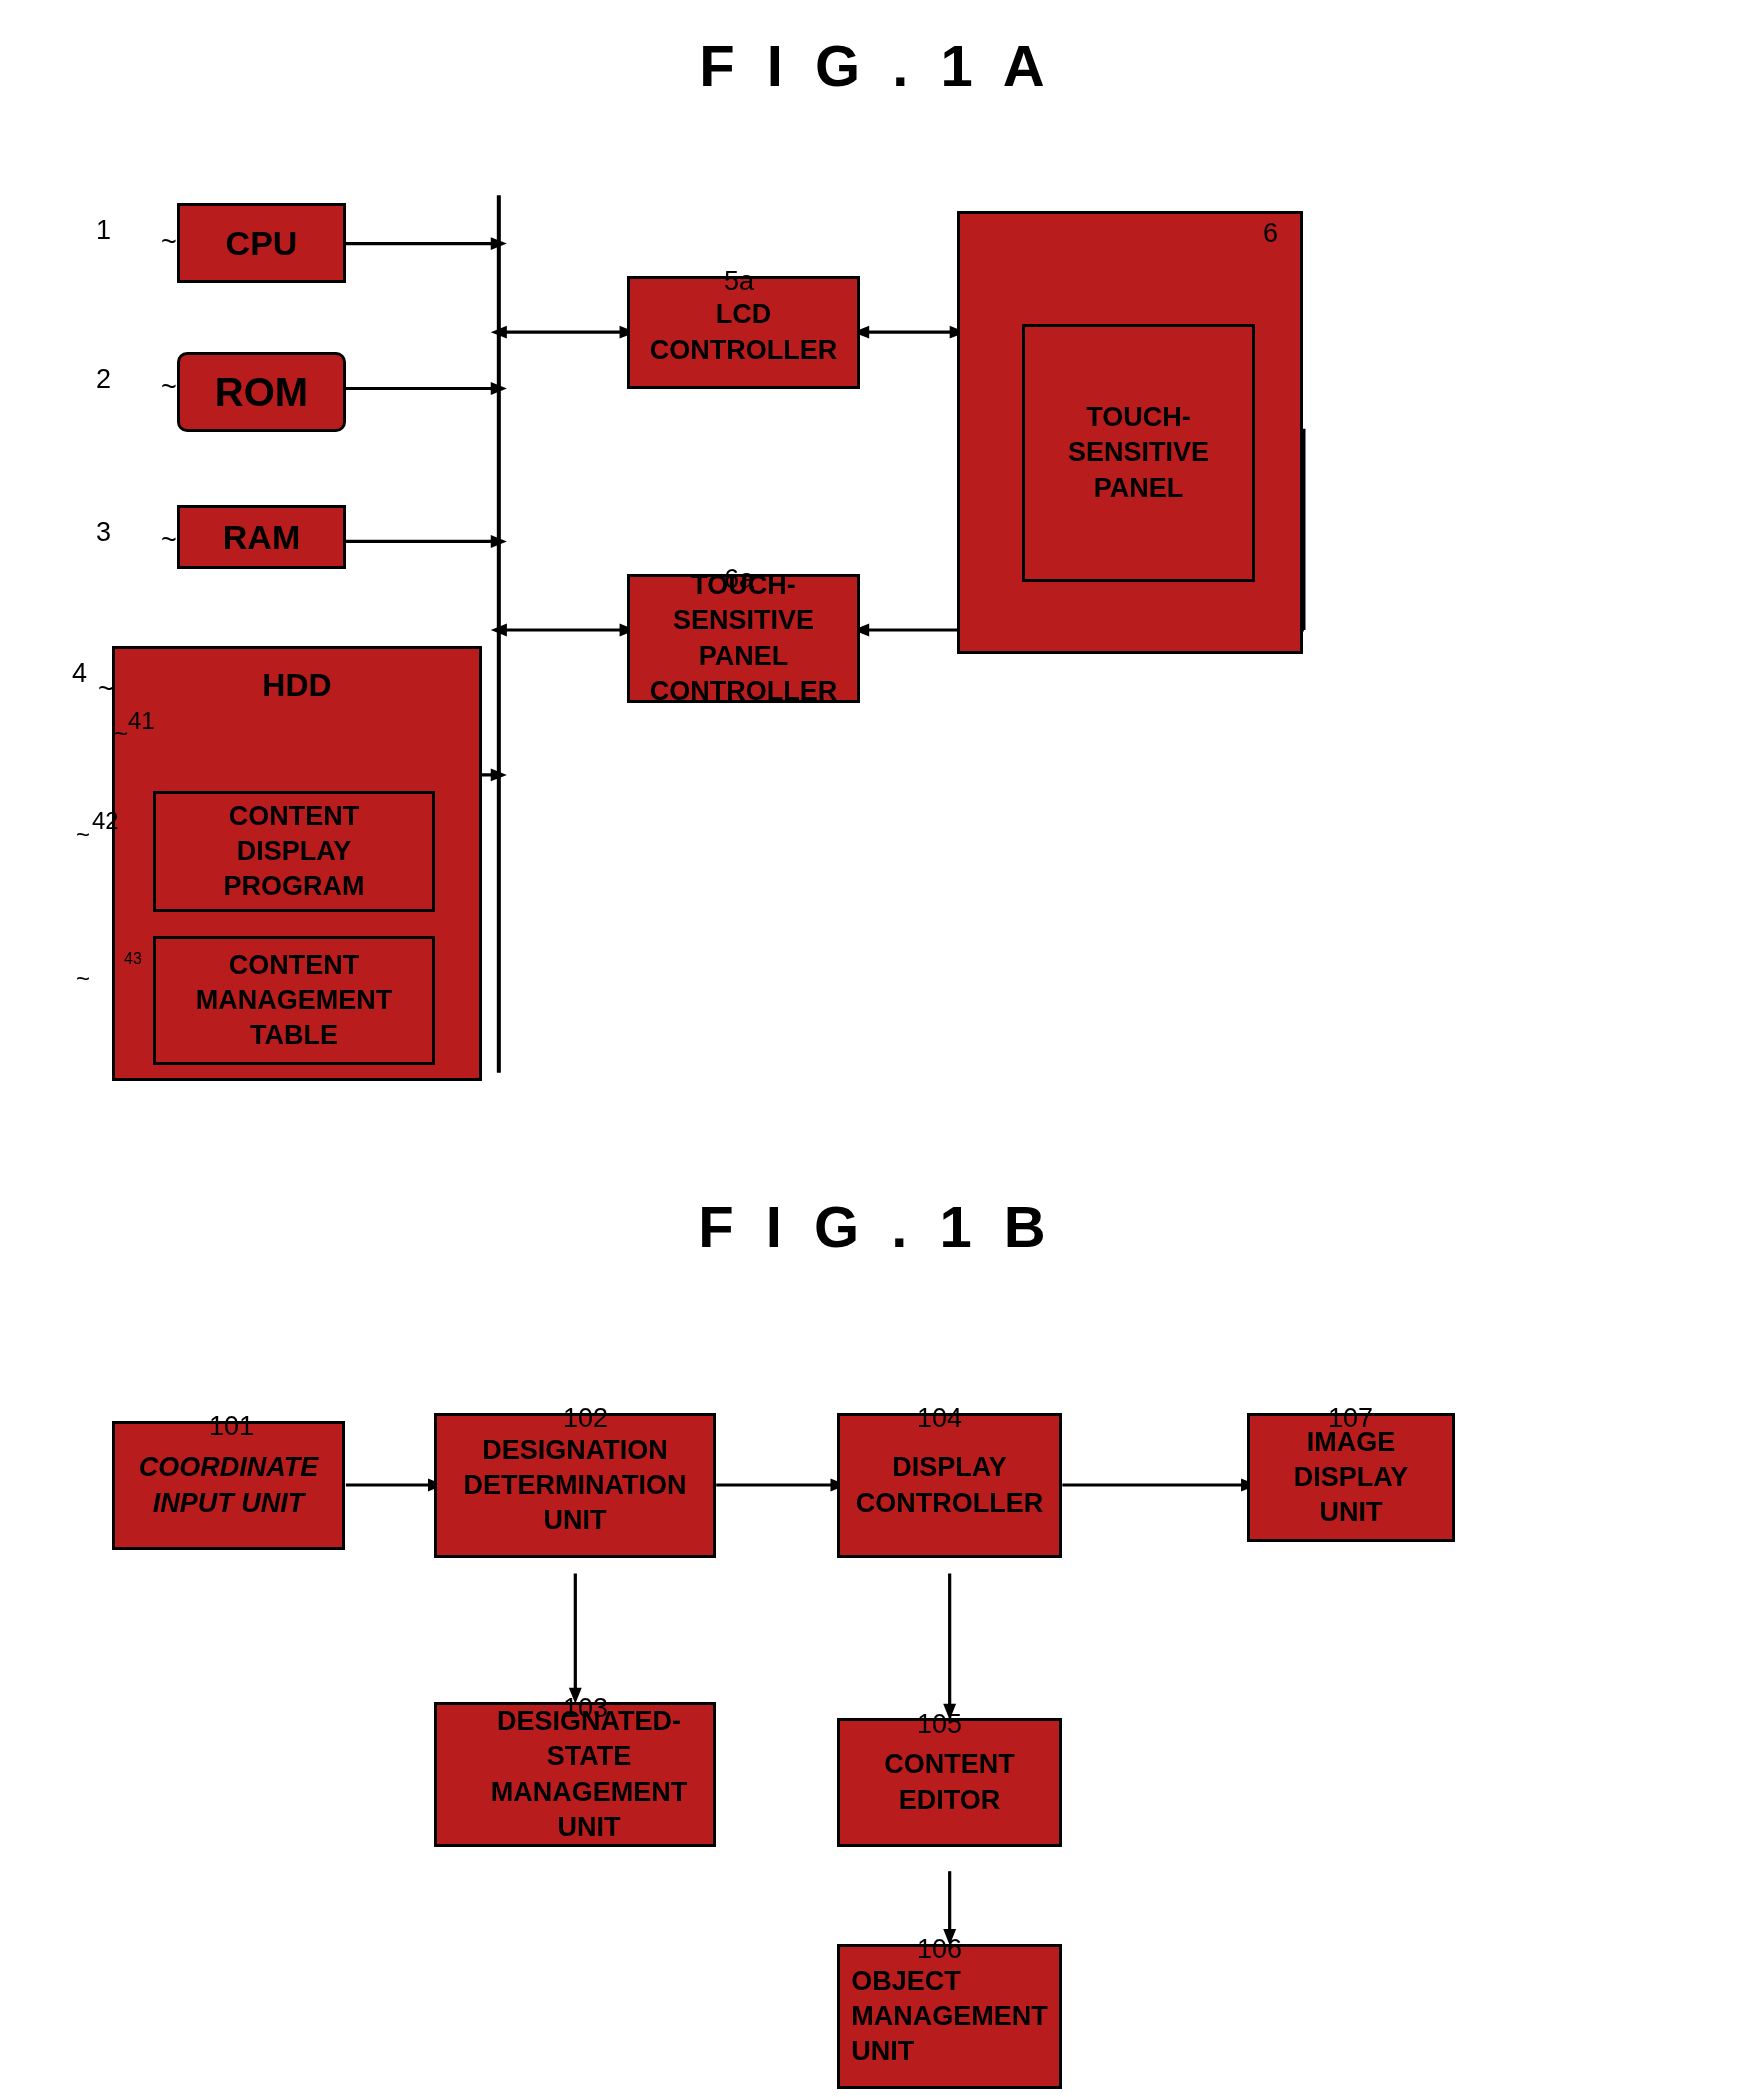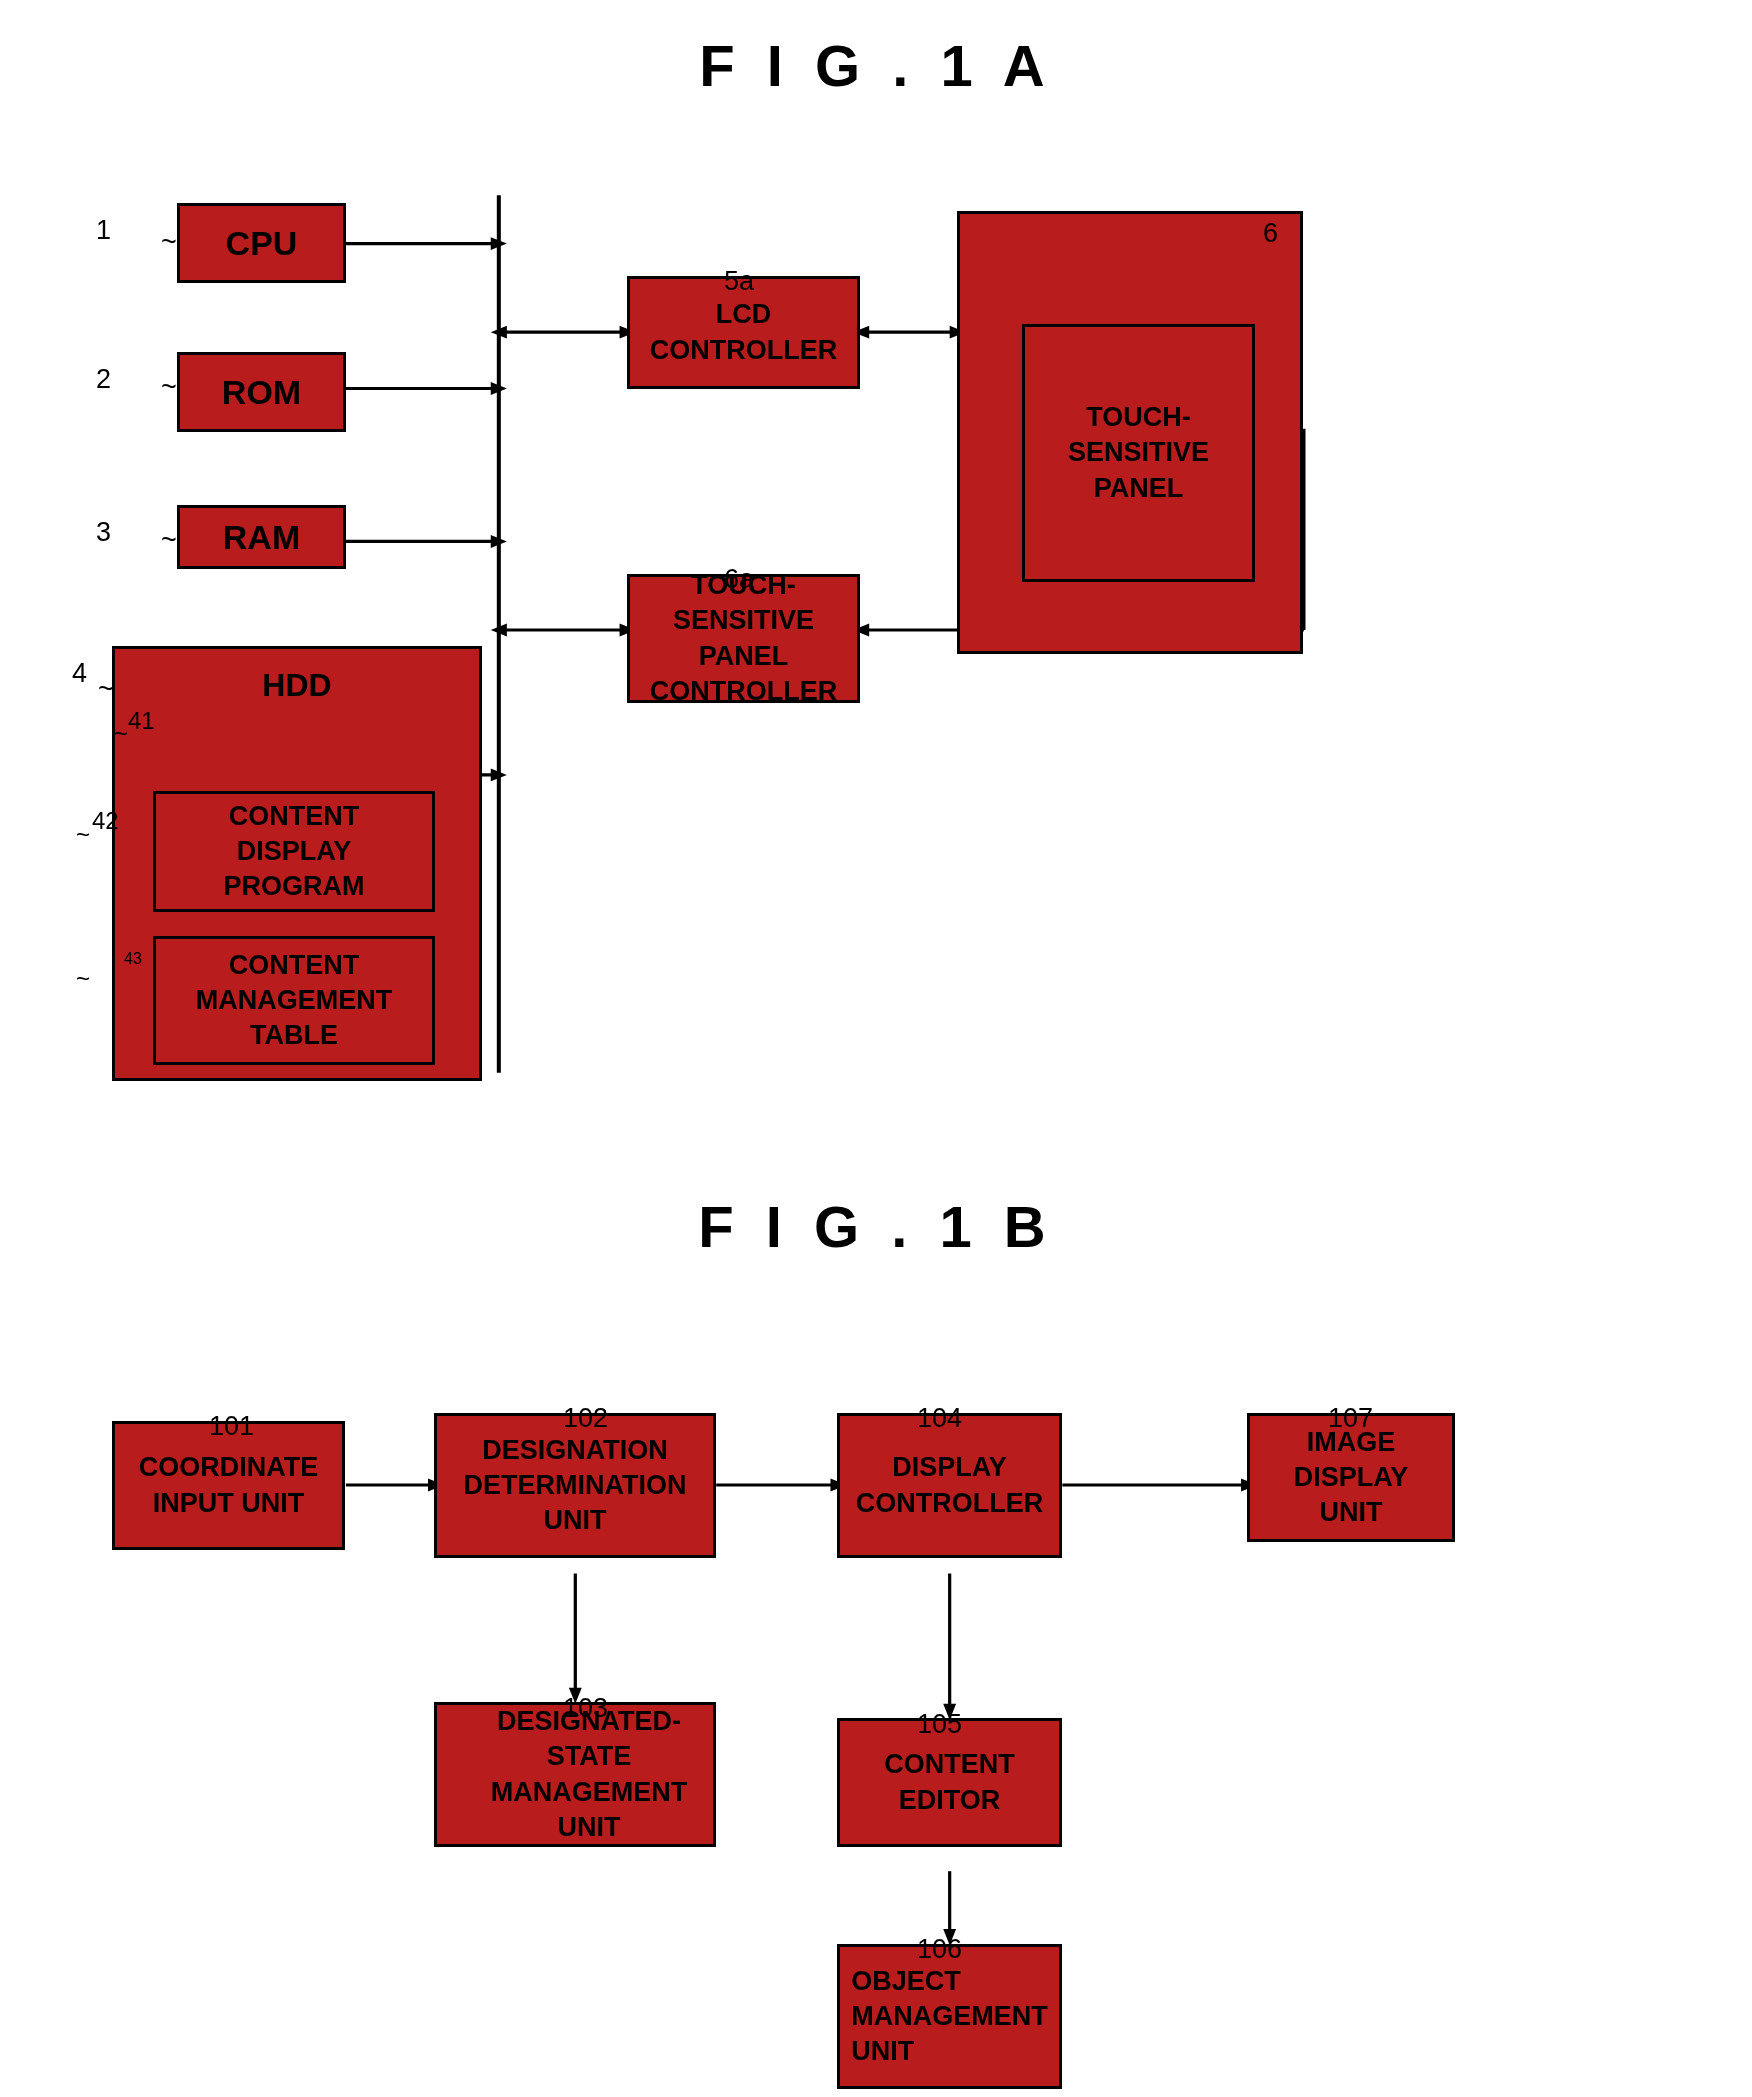--- a/index.html
+++ b/index.html
@@ -107,21 +107,21 @@
     <line x1="1010" y1="600" x2="1560" y2="600" stroke="#000" stroke-width="4"></line>
     <polygon points="1020,592 1000,600 1020,608" fill="#000"></polygon>
   </svg>
 
   <div class="box" style="left:129px; top:56px; width:169px; height:80px; font-size:34px;">
     <span>CPU</span>
   </div>
   <span class="ref-label" style="left:48px; top:68px;">1</span>
   <span style="position:absolute; left:113px; top:80px; font-size:27px;">~</span>
 
-  <div class="box" style="left:129px; top:205px; width:169px; height:80px; font-size:34px;">
+  <div class="box" style="left:129px; top:205px; width:169px; height:80px; font-size:40px;border-radius:10px;">
     <span>ROM</span>
   </div>
   <span class="ref-label" style="left:48px; top:217px;">2</span>
   <span style="position:absolute; left:113px; top:225px; font-size:27px;">~</span>
 
   <div class="box" style="left:129px; top:358px; width:169px; height:64px; font-size:34px;align-items:center;">
     <span>RAM</span>
   </div>
   <span class="ref-label" style="left:48px; top:370px;">3</span>
   <span style="position:absolute; left:113px; top:378px; font-size:27px;">~</span>
@@ -200,21 +200,21 @@
     <polygon points="647,472 655,492 663,472" fill="#000"></polygon>
 
     <line x1="1120" y1="330" x2="1120" y2="500" stroke="#000" stroke-width="4"></line>
     <polygon points="1112,492 1120,512 1128,492" fill="#000"></polygon>
 
     <line x1="1120" y1="700" x2="1120" y2="780" stroke="#000" stroke-width="4"></line>
     <polygon points="1112,772 1120,792 1128,772" fill="#000"></polygon>
   </svg>
 
   <div class="box" style="left:64px; top:113px; width:233px; height:129px; font-size:27px; white-space:pre-line;">
-    <span style="white-space:pre-line; text-align:center;">COORDINATE
+    <span style="white-space:pre-line; text-align:center;font-style:italic;">COORDINATE
 INPUT UNIT</span>
   </div>
   <span class="ref-label" style="left:137px; top:103px;margin-left:24px;">101</span>
 
   <div class="box" style="left:386px; top:105px; width:282px; height:145px; font-size:27px; white-space:pre-line;">
     <span style="white-space:pre-line; text-align:center;">DESIGNATION
 DETERMINATION
 UNIT</span>
   </div>
   <span class="ref-label" style="left:515px; top:95px;">102</span>

